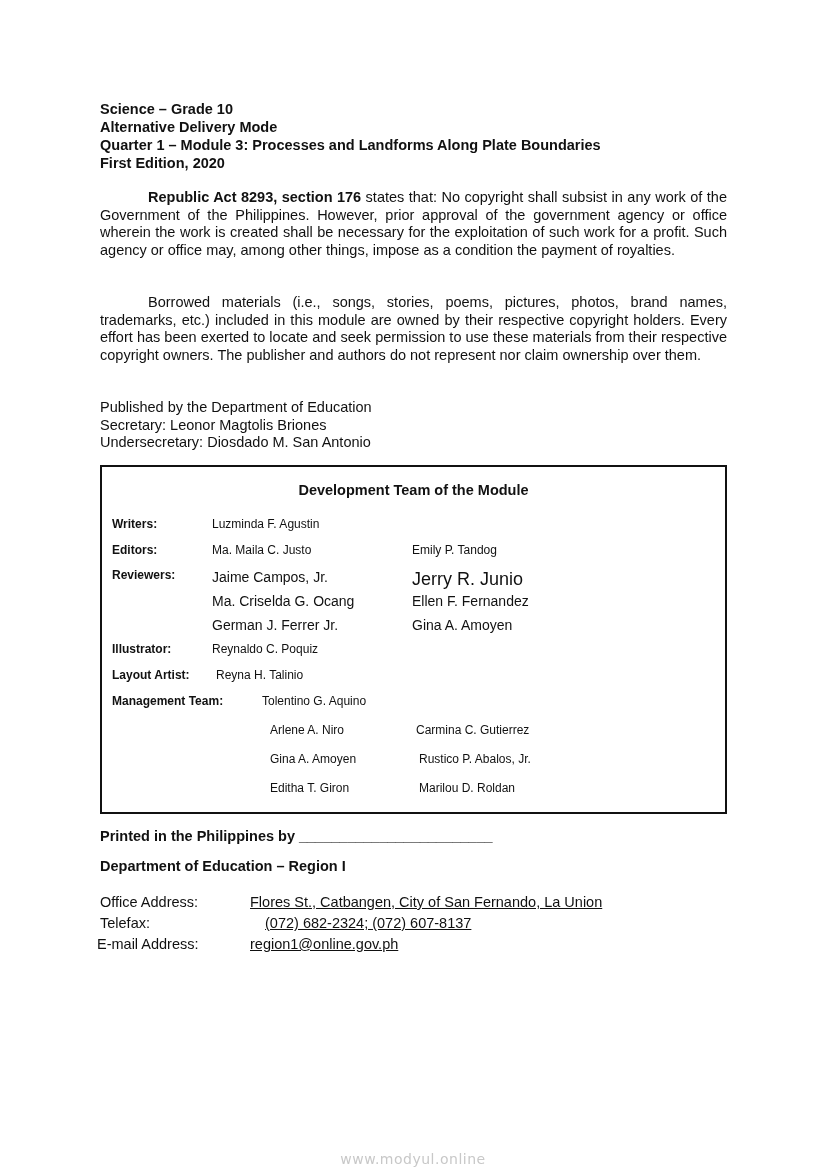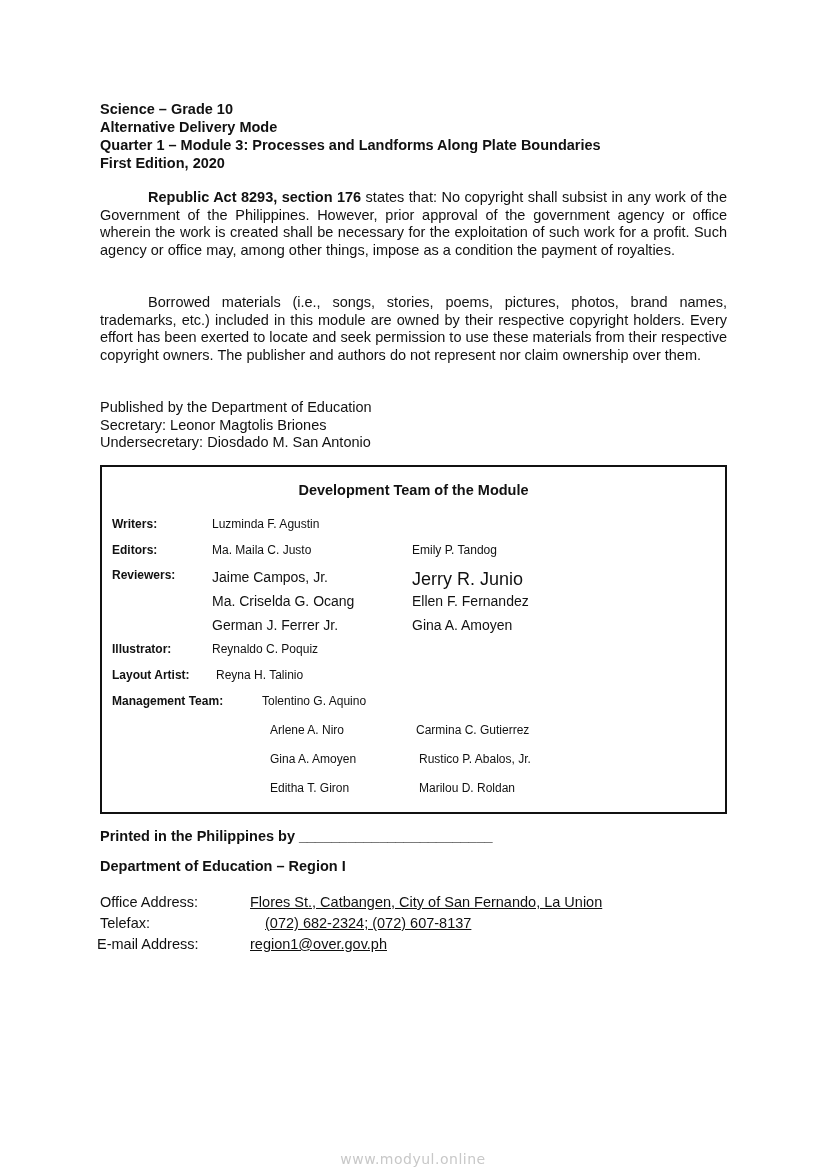--- a/index.html
+++ b/index.html
@@ -81,16 +81,16 @@
   <div class="printed">Printed in the Philippines by ________________________</div>
   <div class="region">Department of Education – Region I</div>
 
   <div class="contact" style="left:100px; top:894px;">Office Address:</div>
   <div class="contact" style="left:250px; top:894px;"><span class="val">Flores St., Catbangen, City of San Fernando, La Union</span></div>
 
   <div class="contact" style="left:100px; top:915px;">Telefax:</div>
   <div class="contact" style="left:265px; top:915px;"><span class="val">(072) 682-2324; (072) 607-8137</span></div>
 
   <div class="contact" style="left:97px; top:936px;">E-mail Address:</div>
-  <div class="contact" style="left:250px; top:936px;"><span class="val">region1@over.gov.ph</span></div>
+  <div class="contact" style="left:250px; top:936px;"><span class="val">region1@online.gov.ph</span></div>
 
   <div class="watermark">www.modyul.online</div>
 </div>
 
 </body></html>

